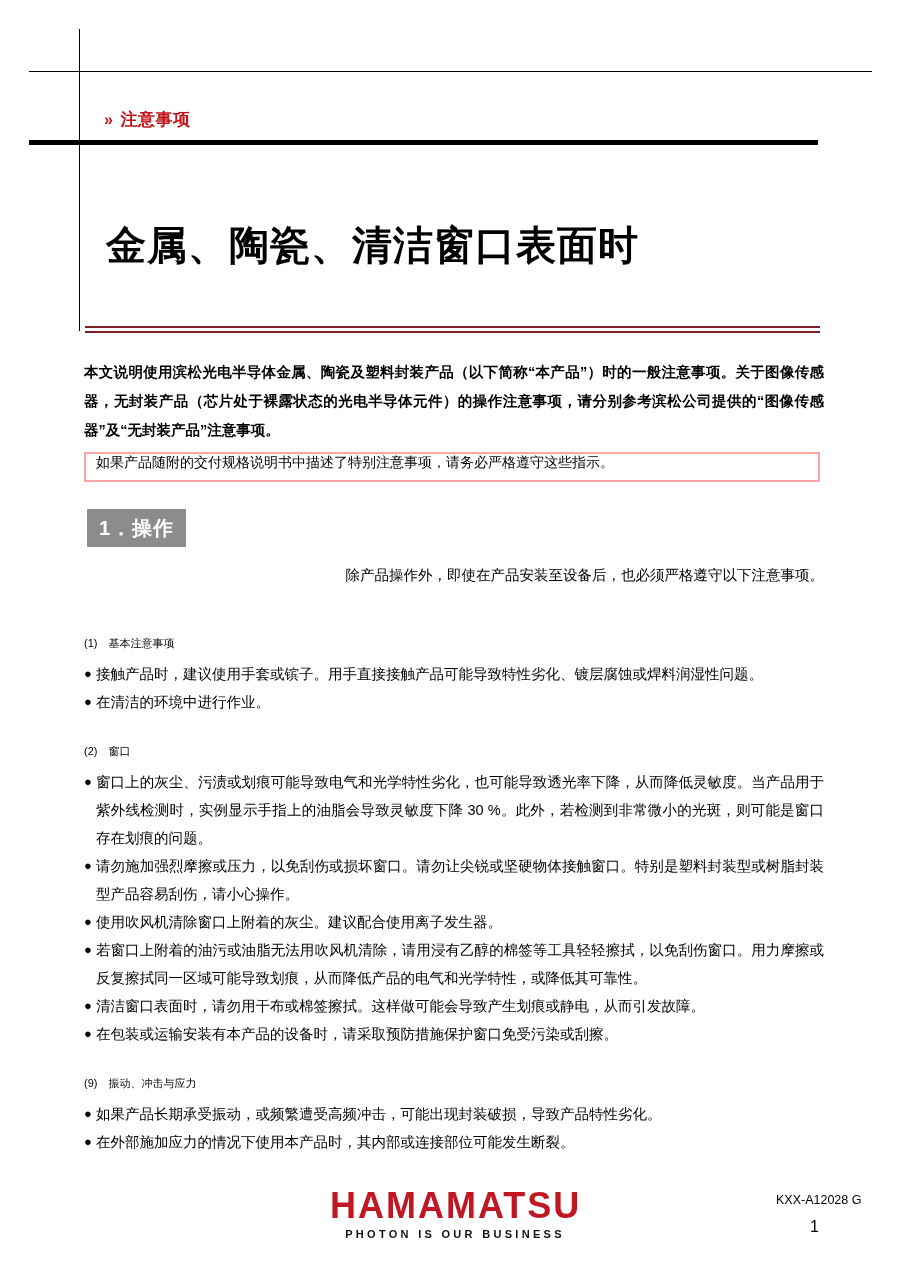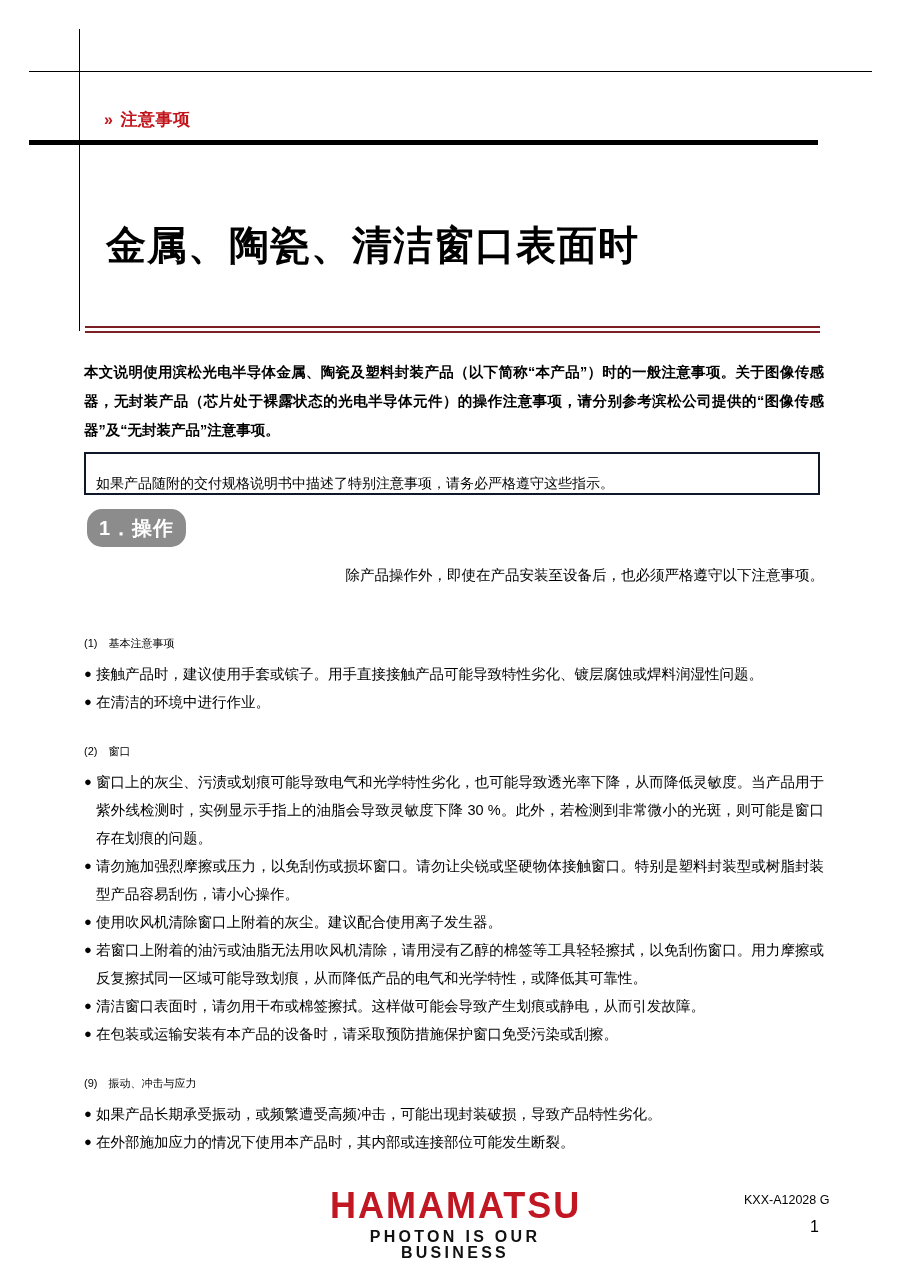--- a/index.html
+++ b/index.html
@@ -104,25 +104,25 @@
     color: #000;
     font-weight: bold;
   }
 
   
   .notice-box {
     position: absolute;
     left: 84px;
     top: 452px;
     width: 736px;
-    height: 43px;
-    border: 2px solid #0f172a;
+    height: 30px;
+    border: 2px solid #fca5a5;
     box-sizing: border-box;
     display: flex;
-    align-items: flex-end;
+    align-items: flex-start;
   }
   .notice-box span {
     padding-left: 10px;
     font-size: 14px;
     white-space: nowrap;
   }
 
   
   .chip {
     position: absolute;
@@ -133,21 +133,20 @@
     background: #8C8C8C;
     color: #ffffff;
     font-size: 20px;
     font-weight: bold;
     display: flex;
     align-items: center;
     justify-content: center;
     box-sizing: border-box;
     padding: 0 12px;
     letter-spacing: 1px;
-    border-radius: 15px;
   }
 
   .intro-line {
     position: absolute;
     left: 84px;
     top: 562px;
     width: 740px;
     font-size: 14.5px;
     line-height: 26px;
     text-align: right;
@@ -190,29 +189,29 @@
   .logo-main {
     font-size: 36px;
     font-weight: bold;
     color: #C01722;
     letter-spacing: 2.0px;
     line-height: 1;
     font-family: "Liberation Sans", "DejaVu Sans", sans-serif;
   }
   .logo-sub {
     margin-top: 5px;
-    font-size: 16px;
+    font-size: 11px;
     font-weight: bold;
     color: #111111;
     letter-spacing: 3.3px;
     line-height: 1;
   }
   .doc-code {
     position: absolute;
-    left: 744px;
+    left: 776px;
     top: 1193px;
     font-size: 12.5px;
     color: #000;
     white-space: nowrap;
   }
   .page-num {
     position: absolute;
     left: 810px;
     top: 1218px;
     font-size: 16px;

